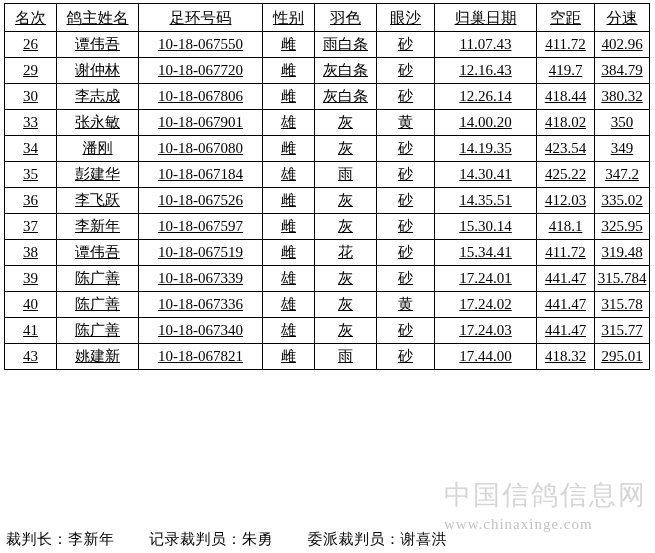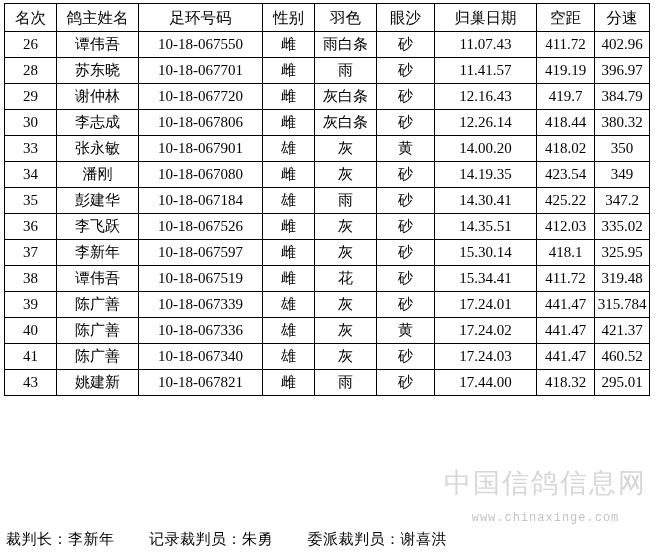--- a/index.html
+++ b/index.html
@@ -19,20 +19,21 @@
     position: relative;
     width: 655px;
     height: 553px;
     box-sizing: border-box;
   }
   table.result-table {
     border-collapse: collapse;
     width: 645px;
     margin: 3px 0 12px 4px;
     table-layout: fixed;
+    text-decoration: underline;
   }
   table.result-table th,
   table.result-table td {
     border: 1px solid #000000;
     text-align: center;
     vertical-align: middle;
     font-size: 15px;
     line-height: 1.1;
     padding: 0;
     height: 25px;
@@ -66,38 +67,38 @@
     font-size: 15px;
     letter-spacing: 0.5px;
   }
   .footer span { display: inline-block; }
   .f-gap1 { width: 26px; }
   .f-gap2 { width: 26px; }
 
   .watermark {
     position: absolute;
     right: 8px;
-    bottom: 32px;
-    text-align: center;
+    bottom: 24px;
+    text-align: left;
     pointer-events: none;
     user-select: none;
   }
   .wm-cn {
     font-size: 27px;
     color: rgba(120,120,120,0.30);
     letter-spacing: 2px;
     font-family: "Liberation Serif", "DejaVu Serif", serif;
     line-height: 1;
   }
   .wm-en {
-    font-size: 12px;
+    font-size: 15px;
     color: rgba(120,120,120,0.45);
     letter-spacing: 1px;
-    font-family: Liberation Mono, monospace;
-    margin-top: 15px;
+    font-family: Liberation Serif, serif;
+    margin-top: 8px;
     line-height: 1;
   }
 </style>
 </head>
 <body>
 
 <div class="sheet">
 
   <table class="result-table">
     <colgroup>
@@ -130,31 +131,20 @@
         <td>谭伟吾</td>
         <td class="ring">10-18-067550</td>
         <td>雌</td>
         <td>雨白条</td>
         <td>砂</td>
         <td class="date">11.07.43</td>
         <td>411.72</td>
         <td>402.96</td>
       </tr>
       <tr>
-        <td>28</td>
-        <td>苏东晓</td>
-        <td class="ring">10-18-067701</td>
-        <td>雌</td>
-        <td>雨</td>
-        <td>砂</td>
-        <td class="date">11.41.57</td>
-        <td>419.19</td>
-        <td>396.97</td>
-      </tr>
-      <tr>
         <td>29</td>
         <td>谢仲林</td>
         <td class="ring">10-18-067720</td>
         <td>雌</td>
         <td>灰白条</td>
         <td>砂</td>
         <td class="date">12.16.43</td>
         <td>419.7</td>
         <td>384.79</td>
       </tr>
@@ -248,32 +238,32 @@
       </tr>
       <tr>
         <td>40</td>
         <td>陈广善</td>
         <td class="ring">10-18-067336</td>
         <td>雄</td>
         <td>灰</td>
         <td>黄</td>
         <td class="date">17.24.02</td>
         <td>441.47</td>
-        <td>421.37</td>
+        <td>315.78</td>
       </tr>
       <tr>
         <td>41</td>
         <td>陈广善</td>
         <td class="ring">10-18-067340</td>
         <td>雄</td>
         <td>灰</td>
         <td>砂</td>
         <td class="date">17.24.03</td>
         <td>441.47</td>
-        <td>460.52</td>
+        <td>315.77</td>
       </tr>
       <tr>
         <td>43</td>
         <td>姚建新</td>
         <td class="ring">10-18-067821</td>
         <td>雌</td>
         <td>雨</td>
         <td>砂</td>
         <td class="date">17.44.00</td>
         <td>418.32</td>

